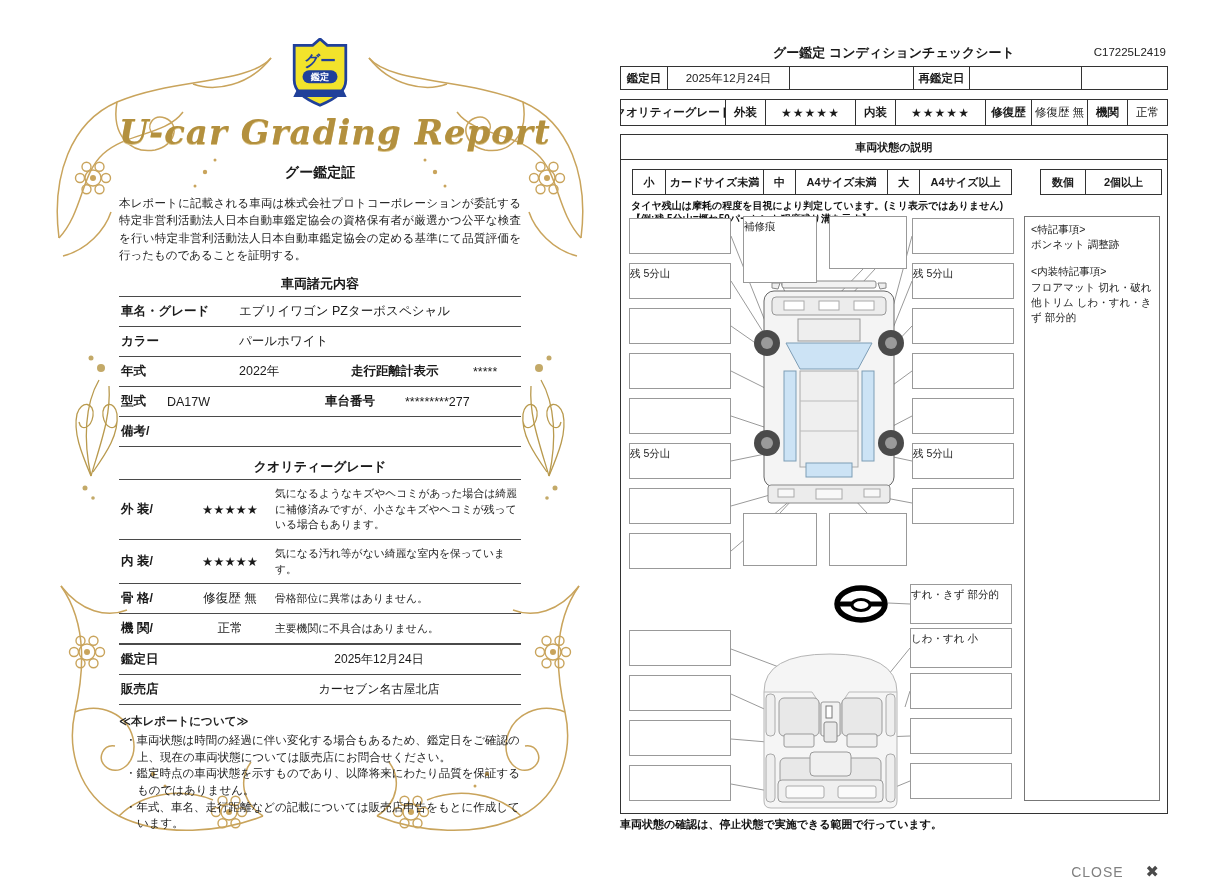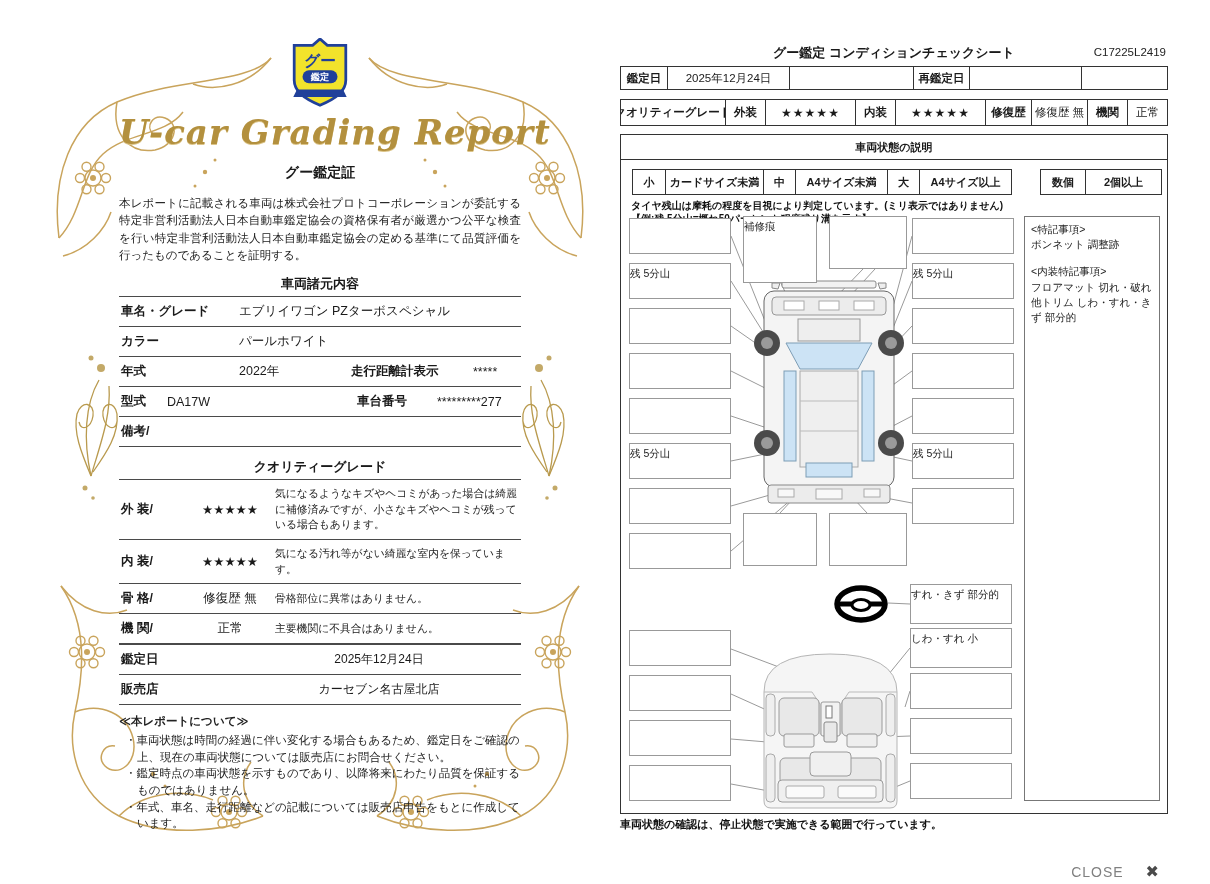--- a/index.html
+++ b/index.html
@@ -18,21 +18,21 @@
   .cert-intro{font-size:11.5px;line-height:1.5;margin-top:13px;text-align:justify;color:#222;}
   .tbl-heading{text-align:center;font-weight:bold;font-size:13px;margin:11px 0 3px;}
   .spec-table,.meta-table{border-bottom:1px solid #4a4a4a;}
   .srow{display:flex;align-items:center;border-top:1px solid #4a4a4a;padding:6px 2px;font-size:12.5px;min-height:14px;}
   .sl{font-weight:bold;width:118px;flex:none;}
   .sl-narrow{font-weight:bold;width:46px;flex:none;}
   .sv{flex:1;}
   .sva{width:112px;flex:none;}
   .svb{width:158px;flex:none;}
   .sl2{font-weight:bold;width:122px;flex:none;}
-  .sl2b{font-weight:bold;width:80px;flex:none;margin-left:32px;}
+  .sl2b{font-weight:bold;width:80px;flex:none;}
   .grow{display:flex;align-items:center;border-top:1px solid #4a4a4a;padding:6px 2px;font-size:12.5px;}
   .gl{width:64px;flex:none;font-weight:bold;}
   .gv{width:90px;flex:none;text-align:center;font-weight:bold;letter-spacing:0;}
   .gv-n{width:90px;flex:none;text-align:center;}
   .gd{flex:1;font-size:10.8px;line-height:1.45;color:#222;}
   .mrow{display:flex;align-items:center;border-top:1px solid #4a4a4a;padding:6px 2px;font-size:12.5px;}
   .ml{font-weight:bold;width:118px;flex:none;}
   .mv{flex:1;text-align:center;font-size:12px;}
   .about{margin-top:8px;font-size:11.5px;line-height:1.45;color:#222;}
   .about-h{font-weight:600;margin-bottom:2px;}

